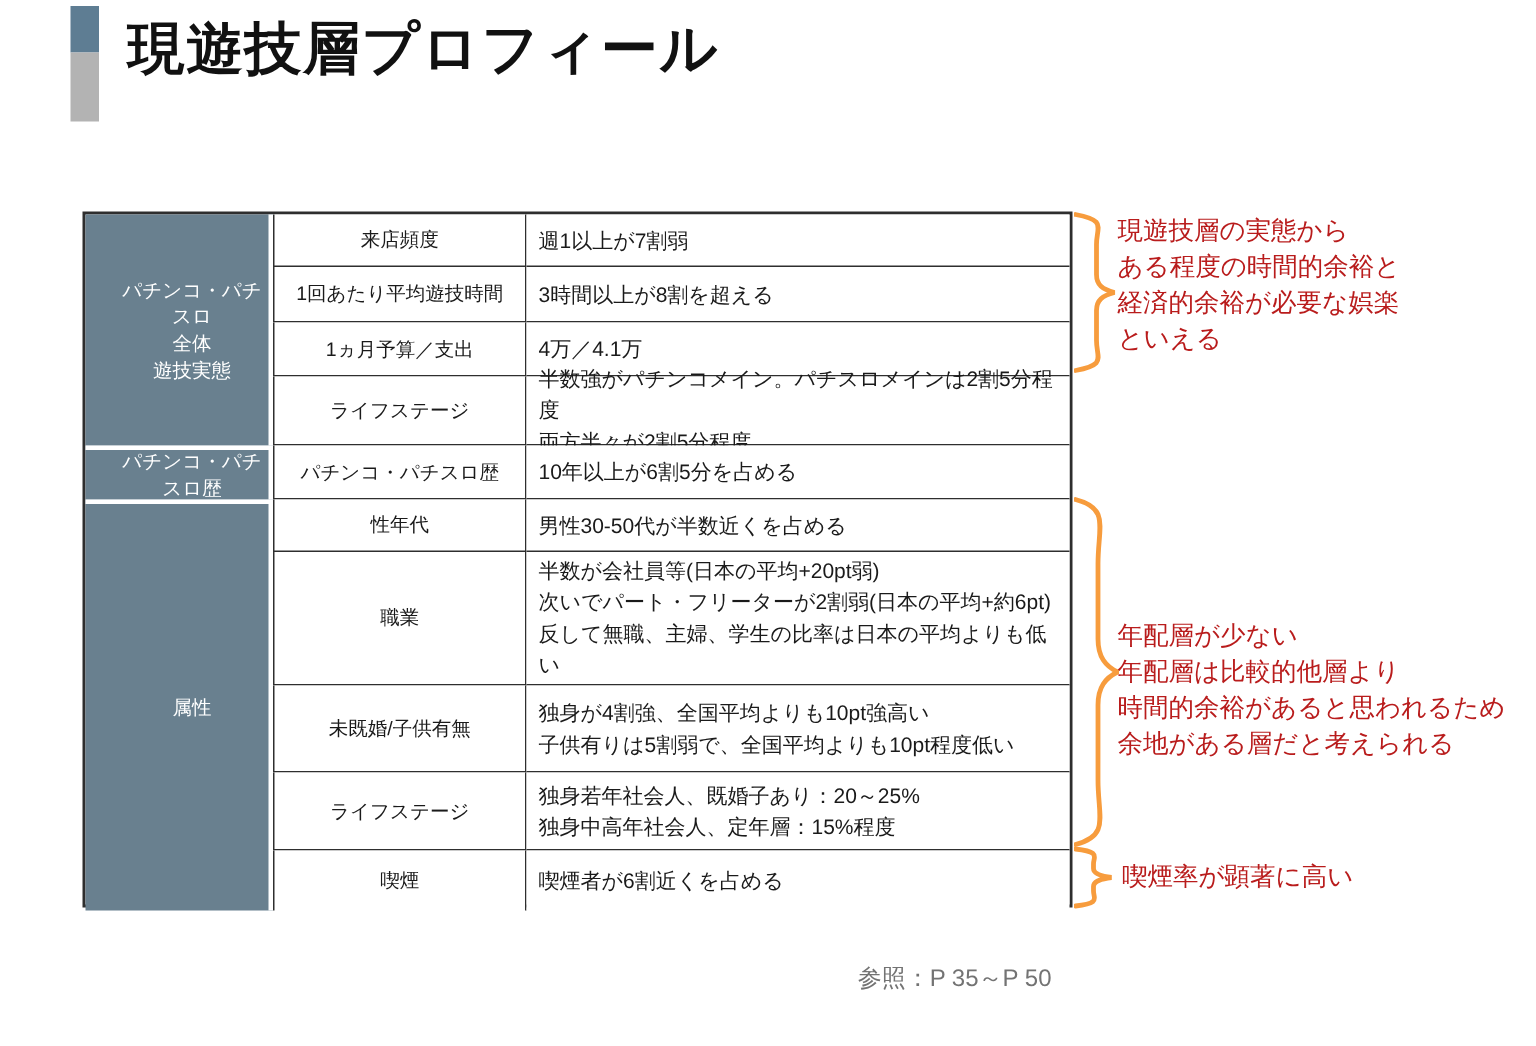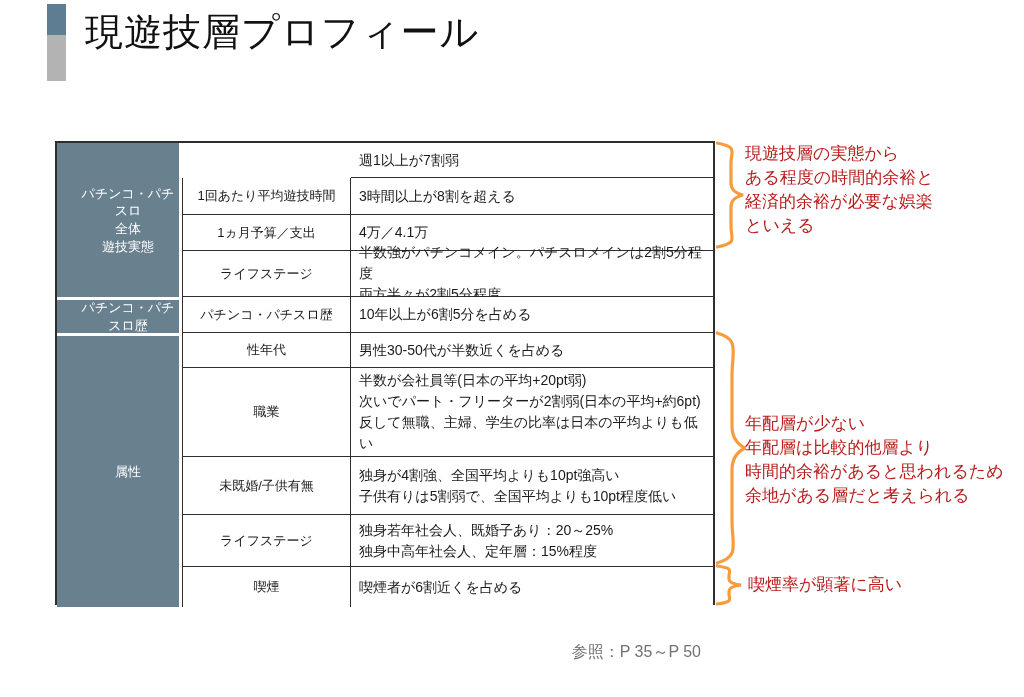--- a/index.html
+++ b/index.html
@@ -8,21 +8,21 @@
     font-family:"Liberation Sans","DejaVu Sans",sans-serif;
     color:#1a1a1a;overflow:hidden;
   }
   
   .title-block{position:absolute;left:47px;top:3px;}
   .title-bar{position:absolute;left:0;top:1px;width:19px;height:77px;}
   .title-bar .bar-top{width:100%;height:31px;background:#5E7D93;}
   .title-bar .bar-bottom{width:100%;height:46px;background:#B3B3B3;}
   .page-title{
     position:absolute;left:38px;top:4px;width:640px;
-    font-size:38px;font-weight:400;letter-spacing:1px;color:#111;
+    font-size:38px;font-weight:700;letter-spacing:1px;color:#111;
     white-space:nowrap;margin:0;
   }
   
   .profile-table{
     position:absolute;left:55px;top:141px;width:660px;height:464px;
     box-sizing:border-box;border:2px solid #2e2e2e;
     display:grid;
     grid-template-columns:125px 169px 1fr;
     grid-template-rows:35px 37px 36px 46px 36px 35px 89px 58px 52px 40px;
   }
@@ -69,20 +69,21 @@
 </div>
 
 <div class="profile-table">
 
   <div class="cat-cell" style="grid-row:1/5">パチンコ・パチスロ
 全体
 遊技実態</div>
   <div class="cat-cell sep" style="grid-row:5/6">パチンコ・パチスロ歴</div>
   <div class="cat-cell sep" style="grid-row:6/11">属性</div>
 
+  <div class="label-cell" style="grid-row:1">来店頻度</div>
   <div class="value-cell" style="grid-row:1">週1以上が7割弱</div>
 
   <div class="label-cell" style="grid-row:2">1回あたり平均遊技時間</div>
   <div class="value-cell" style="grid-row:2">3時間以上が8割を超える</div>
 
   <div class="label-cell" style="grid-row:3">1ヵ月予算／支出</div>
   <div class="value-cell" style="grid-row:3">4万／4.1万</div>
 
   <div class="label-cell" style="grid-row:4">ライフステージ</div>
   <div class="value-cell" style="grid-row:4">半数強がパチンコメイン。パチスロメインは2割5分程度

